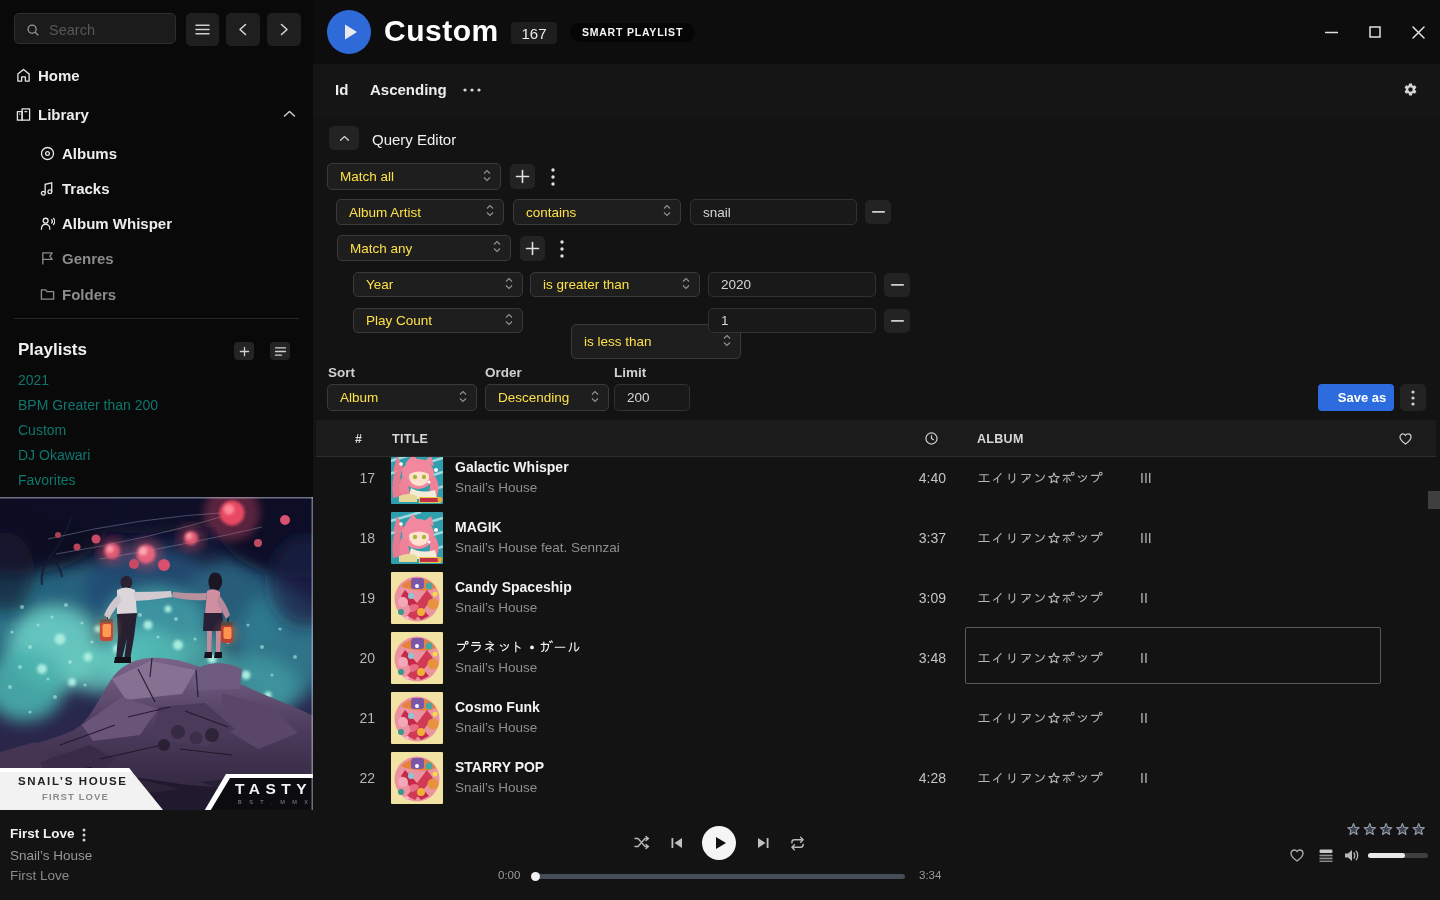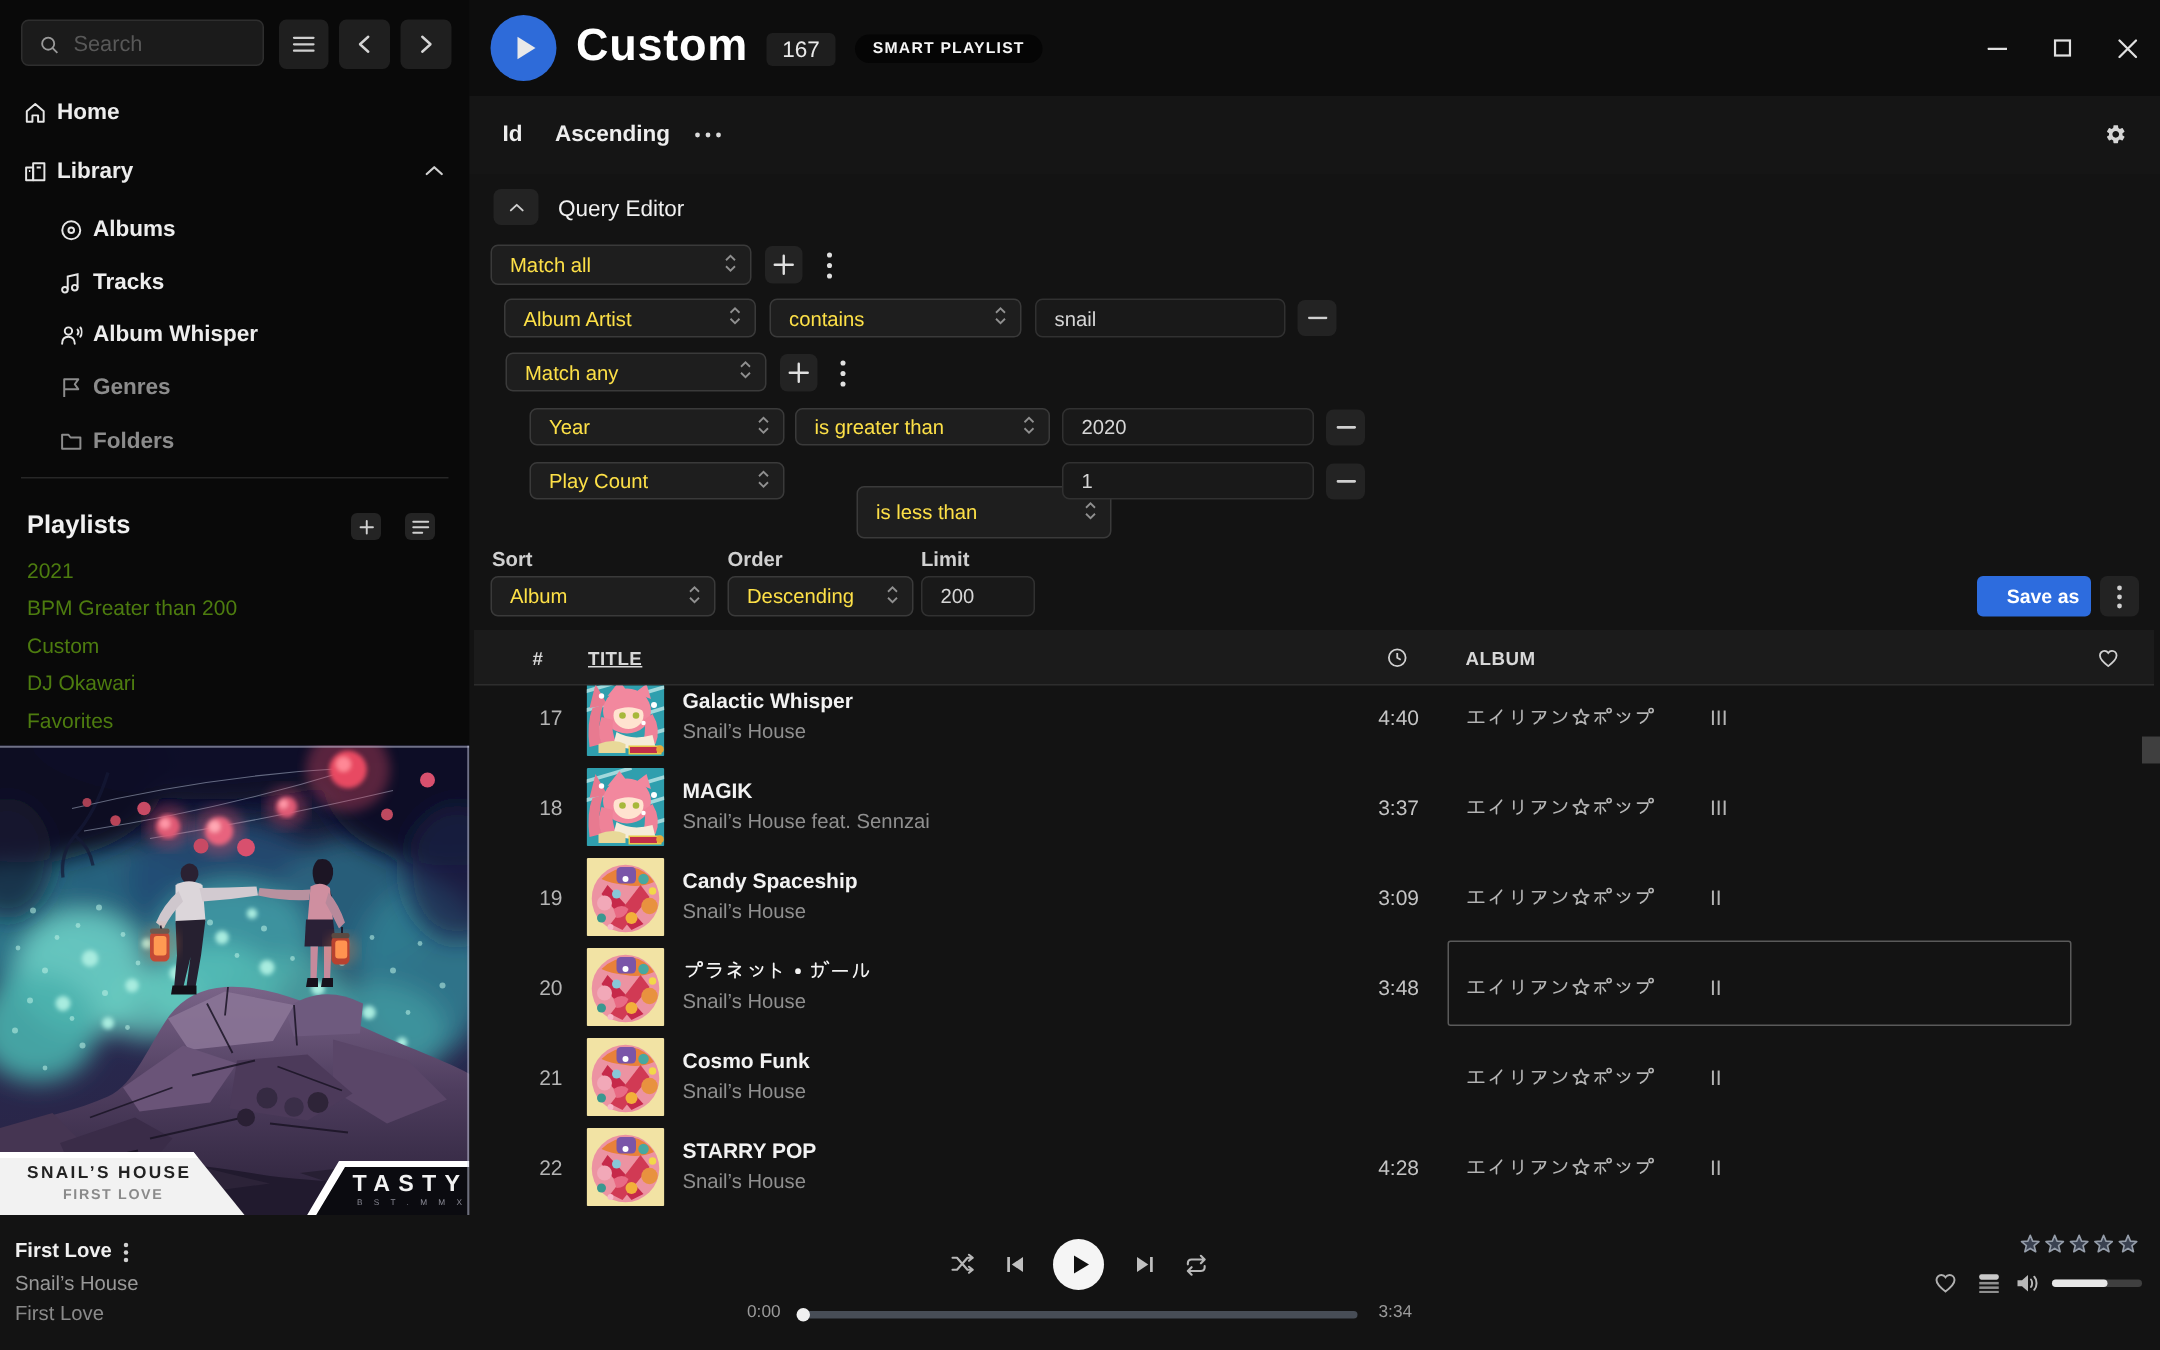--- a/index.html
+++ b/index.html
@@ -12,21 +12,21 @@
 #sidebar { position:absolute; left:0; top:0; width:313px; height:810px; background:#090909; }
 .searchbox { position:absolute; left:14px; top:13px; width:162px; height:31px;
   background:#1b1b1b; border:1px solid #2e2e2e; border-radius:5px; }
 .sbtn { position:absolute; top:13px; height:33px; background:#1f1f1f; border-radius:5px; }
 .navrow { position:absolute; left:0; width:313px; height:30px; }
 .navrow .lbl { position:absolute; left:38px; top:50%; transform:translateY(-50%);
   font-size:15px; font-weight:700; color:#ededed; }
 .subrow .lbl { left:62px; }
 .gray .lbl { color:#8c8c8c; }
 .icon { position:absolute; }
-.plitem { position:absolute; left:18px; font-size:14px; color:#4d7c0f; }
+.plitem { position:absolute; left:18px; font-size:14px; color:#0f766e; }
 
 
 #topbar { position:absolute; left:313px; top:0; width:1127px; height:64px; background:#0d0d0d; }
 #toolbar { position:absolute; left:313px; top:64px; width:1127px; height:52px; background:#151515; }
 #content { position:absolute; left:313px; top:116px; width:1127px; height:694px; background:#131313; }
 
 .sel { position:absolute; background:#1e1e1e; border:1px solid #3a3a3a; border-radius:5px;
   color:#fde047; font-size:13.5px; display:flex; align-items:center; padding-left:12px; }
 .sel .updown { position:absolute; right:9px; top:50%; transform:translateY(-50%); }
 .inp { position:absolute; background:#191919; border:1px solid #313131; border-radius:5px;
@@ -536,21 +536,21 @@
   <div class="qbtn" style="left:1087px;top:268px;width:26px;height:27px;">
     <svg width="4" height="16" viewBox="0 0 4 16">
           <circle cx="2" cy="2" r="1.6" fill="#d0d0d0"></circle>
           <circle cx="2" cy="8" r="1.6" fill="#d0d0d0"></circle>
           <circle cx="2" cy="14" r="1.6" fill="#d0d0d0"></circle>
         </svg>
   </div>
 
   <div id="thead">
     <div class="hcell" style="left:39px;">#</div>
-    <div class="hcell" style="left:76px;text-decoration:underline;">TITLE</div>
+    <div class="hcell" style="left:76px;">TITLE</div>
     <svg class="icon" style="left:609px;top:12px" width="13" height="13" viewBox="0 0 14 14" fill="none" stroke="#d0d0d0" stroke-width="1.3">
           <circle cx="7" cy="7" r="6"></circle>
           <path d="M7 3.5 V7 L9.5 8.5"></path>
         </svg>
     <div class="hcell" style="left:661px;">ALBUM</div>
     <svg class="icon" style="left:1083px;top:13px" width="13" height="12" viewBox="0 0 14 13" fill="none" stroke="#d0d0d0" stroke-width="1.3">
           <path d="M7 12 C3 9 1 6.8 1 4.4 C1 2.5 2.5 1 4.3 1 C5.4 1 6.4 1.6 7 2.5 C7.6 1.6 8.6 1 9.7 1 C11.5 1 13 2.5 13 4.4 C13 6.8 11 9 7 12 Z"></path>
         </svg>
   </div>
 

